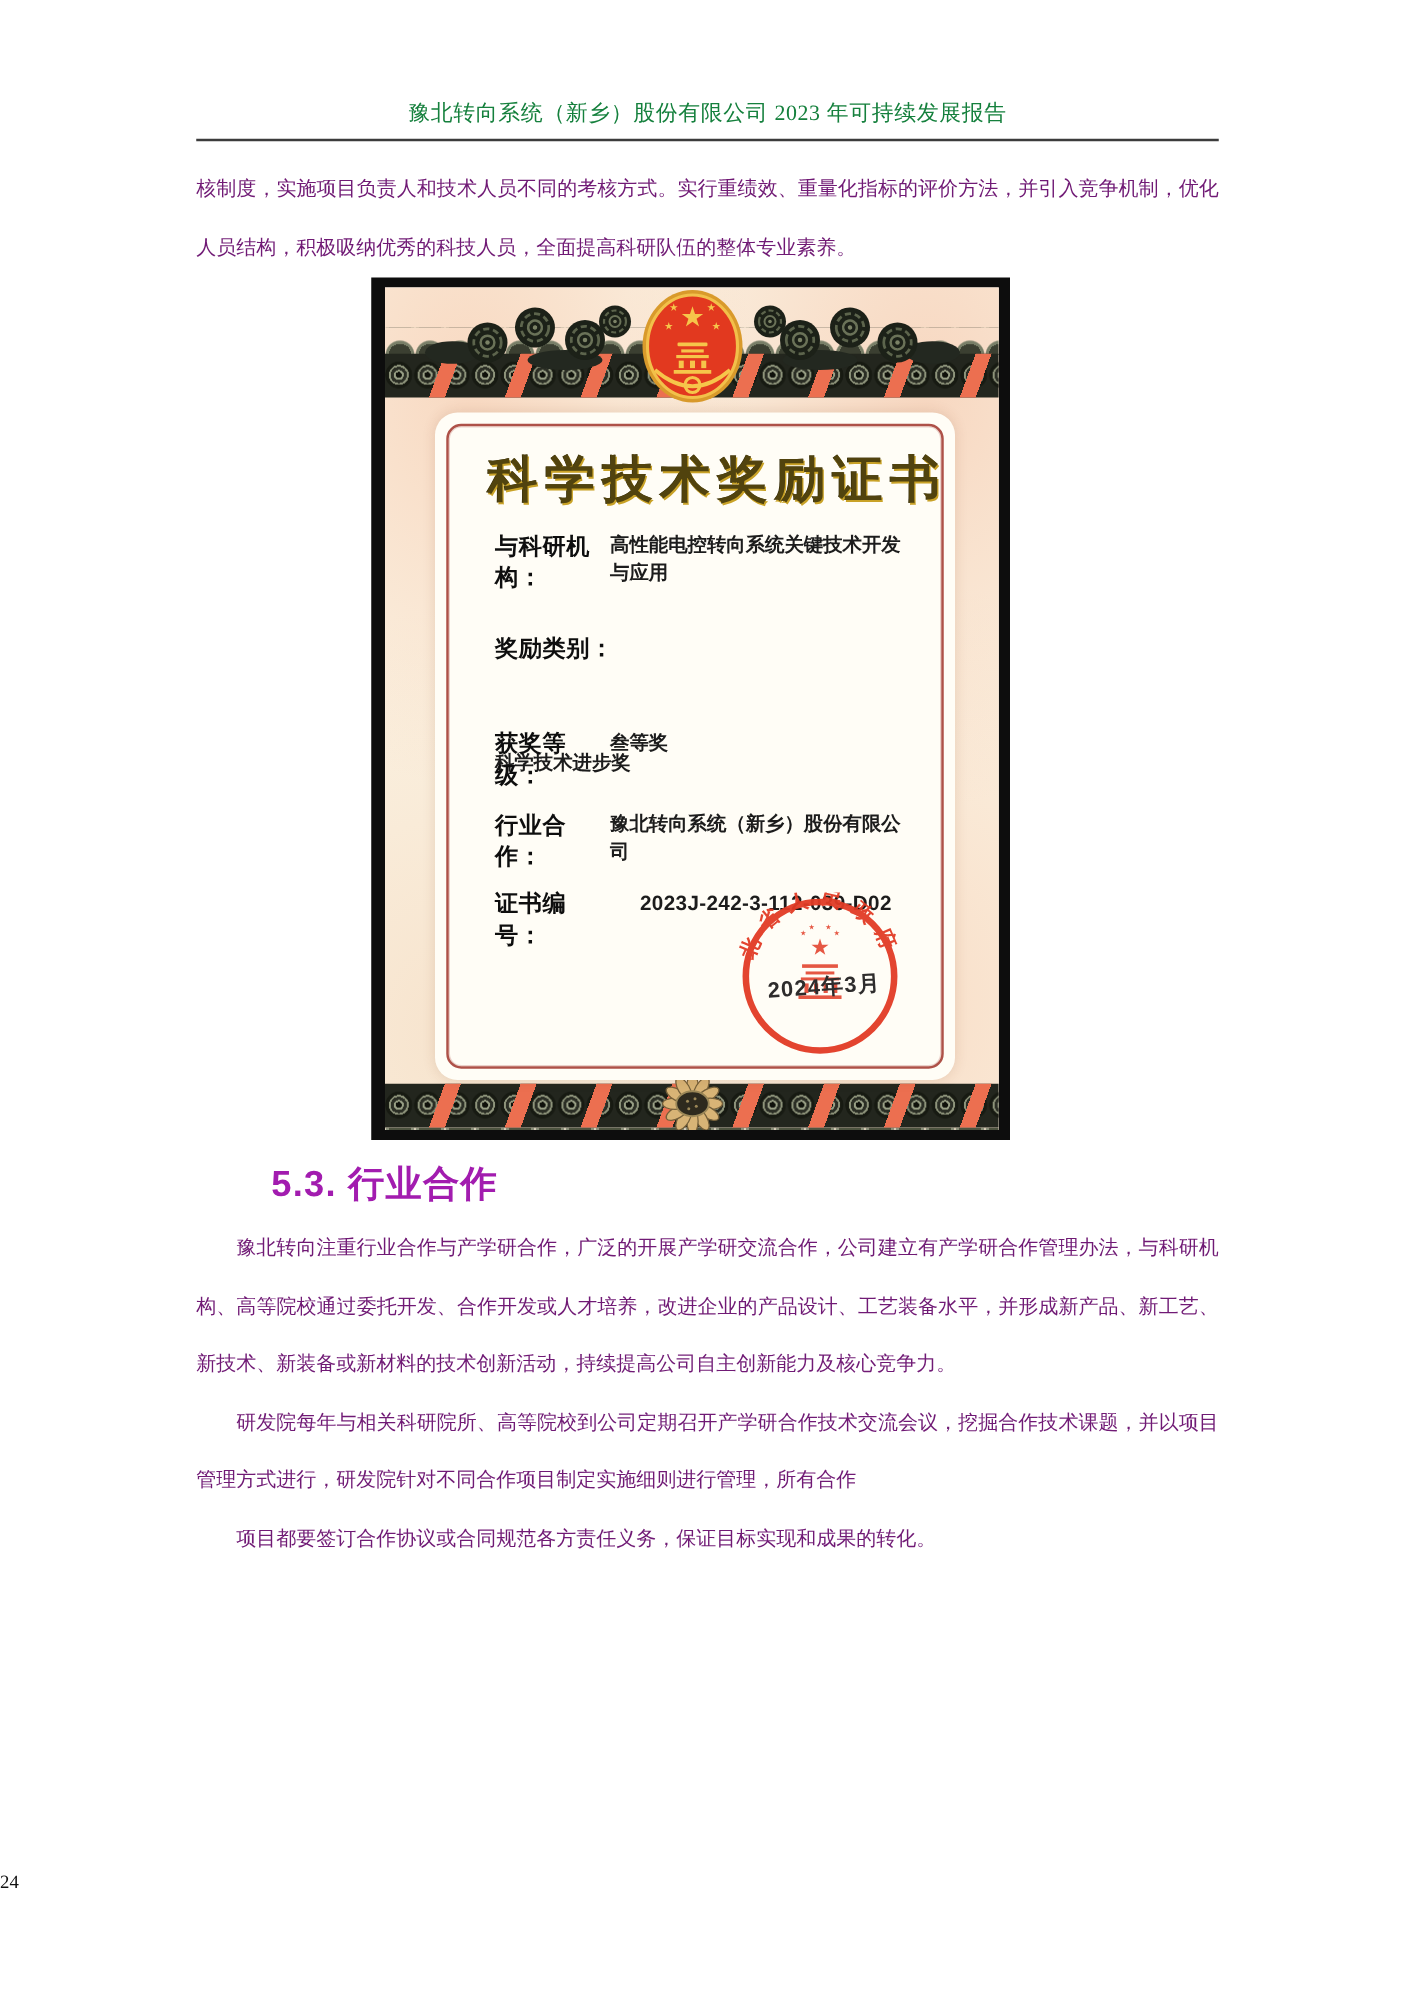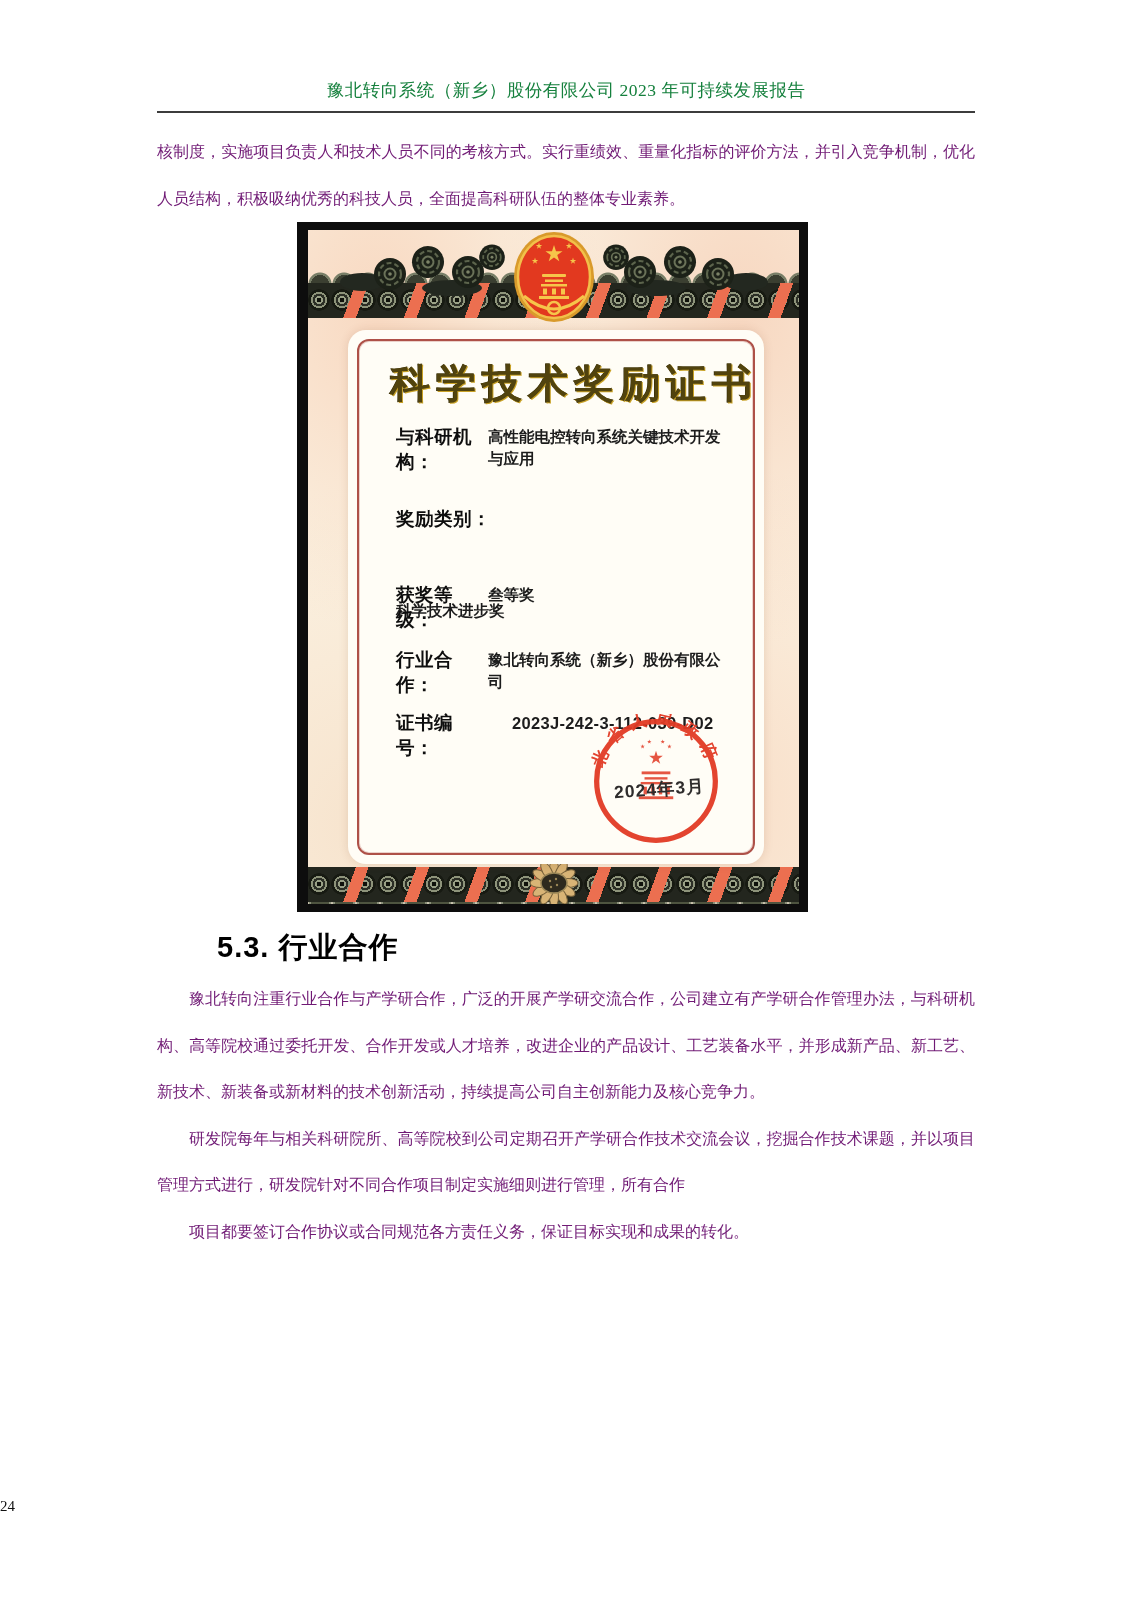--- a/index.html
+++ b/index.html
@@ -17,21 +17,21 @@
   
   .content{position:absolute; top:108px; left:157px; width:818px;}
   .para{
     margin:0; font-size:16px; line-height:46.5px; text-align:justify;
     text-justify:inter-ideograph; color:#701a75;
   }
   .para.first{margin-top:21px;}
   .para.indent{text-indent:2em;}
   .section-heading{
     margin:16px 0 8px 60px; font-family:"Liberation Sans","DejaVu Sans",sans-serif;
-    font-weight:700; font-size:29px; color:#000000; letter-spacing:1px;
+    font-weight:700; font-size:29px; color:#a21caf; letter-spacing:1px;
   }
   
   .certificate{
     position:relative; box-sizing:border-box; width:511px; height:690px;
     margin:0 0 0 140px; border:8px solid #0d0d0d;
     border-left-width:11px; border-right-width:9px;
   }
   .cert-inner{
     position:relative; width:100%; height:100%; overflow:hidden;
     background:

